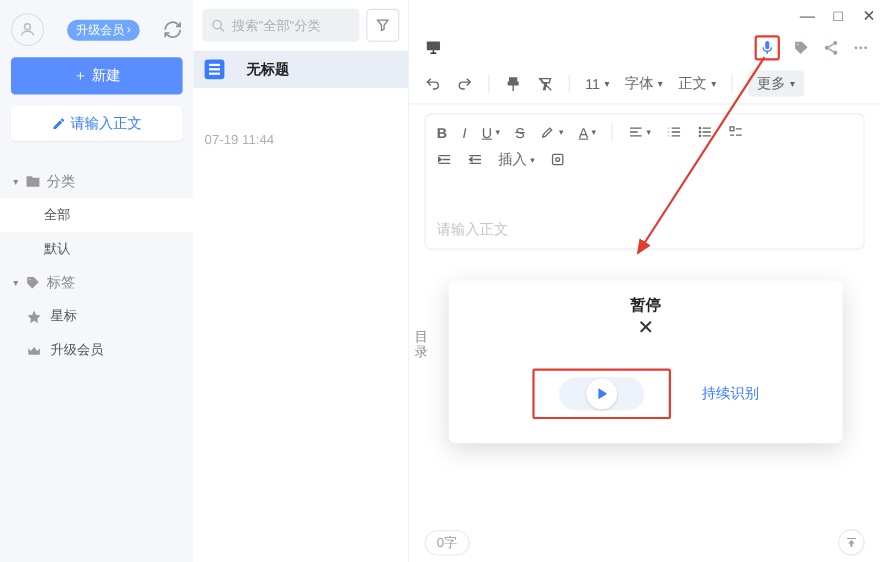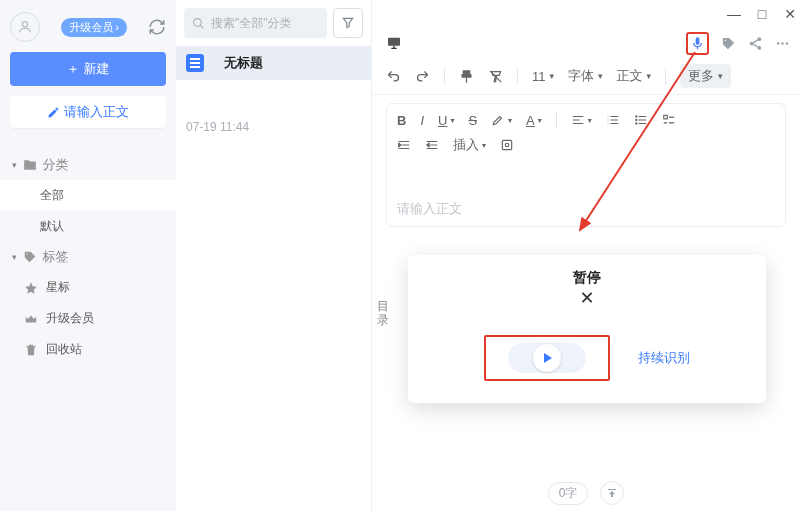--- a/index.html
+++ b/index.html
@@ -62,21 +62,21 @@
 .popup-title { font-weight: 600; color: #222; font-size: 14px; }
 .popup-close { font-size: 18px; cursor: pointer; }
 .popup-body { margin-top: 26px; display: flex; align-items: center; justify-content: center; gap: 28px; }
 .play-wrap { border: 2px solid #e43b2f; padding: 6px 22px; border-radius: 2px; }
 .play-btn { width: 78px; height: 30px; background: #eef3fb; border-radius: 16px; display: flex; align-items: center; justify-content: center; cursor: pointer; position: relative; }
 .play-circle { width: 28px; height: 28px; background: #fff; border-radius: 50%; box-shadow: 0 1px 3px rgba(0,0,0,0.15); display: flex; align-items: center; justify-content: center; }
 .play-tri { width: 0; height: 0; border-left: 8px solid #3a7bff; border-top: 5px solid transparent; border-bottom: 5px solid transparent; margin-left: 2px; }
 .continue-link { color: #3a7bff; font-size: 13px; cursor: pointer; }
 
 
-.footer { display: flex; justify-content: center; align-items: center; gap: 12px; padding: 6px 14px; color: #9aa0a7; font-size: 12px; }
+.footer { display: flex; justify-content: space-between; align-items: center; gap: 12px; padding: 6px 14px; color: #9aa0a7; font-size: 12px; }
 .char-count { border: 1px solid #e5e7ea; border-radius: 12px; padding: 2px 10px; }
 .totop { width: 24px; height: 24px; border: 1px solid #e5e7ea; border-radius: 50%; display: flex; align-items: center; justify-content: center; cursor: pointer; }
 
 
 .arrow-svg { position: absolute; left: 0; top: 0; pointer-events: none; }
 
 svg { display: block; }
 </style>
 </head>
 <body>
@@ -153,28 +153,20 @@
         <span>星标</span>
       </div>
       <div class="nav-item" style="padding-left:24px">
         <span class="nav-ico">
           <svg width="14" height="14" viewBox="0 0 24 24" fill="currentColor">
               <path d="M3 8l4 4 5-6 5 6 4-4v10H3z"></path>
             </svg>
         </span>
         <span>升级会员</span>
       </div>
-      <div class="nav-item" style="padding-left:24px">
-        <span class="nav-ico">
-          <svg width="14" height="14" viewBox="0 0 24 24" fill="currentColor">
-              <path d="M6 7h12l-1 14H7L6 7zm3-4h6l1 2H8l1-2zM4 5h16v2H4z"></path>
-            </svg>
-        </span>
-        <span>回收站</span>
-      </div>
     </div>
   </div>
 
   <div class="midcol">
     <div class="search-row">
       <div class="search-box">
         <span>
           <svg width="13" height="13" viewBox="0 0 24 24" fill="none" stroke="currentColor" stroke-width="2">
               <circle cx="10" cy="10" r="7"></circle>
               <path d="M21 21l-6-6"></path>

